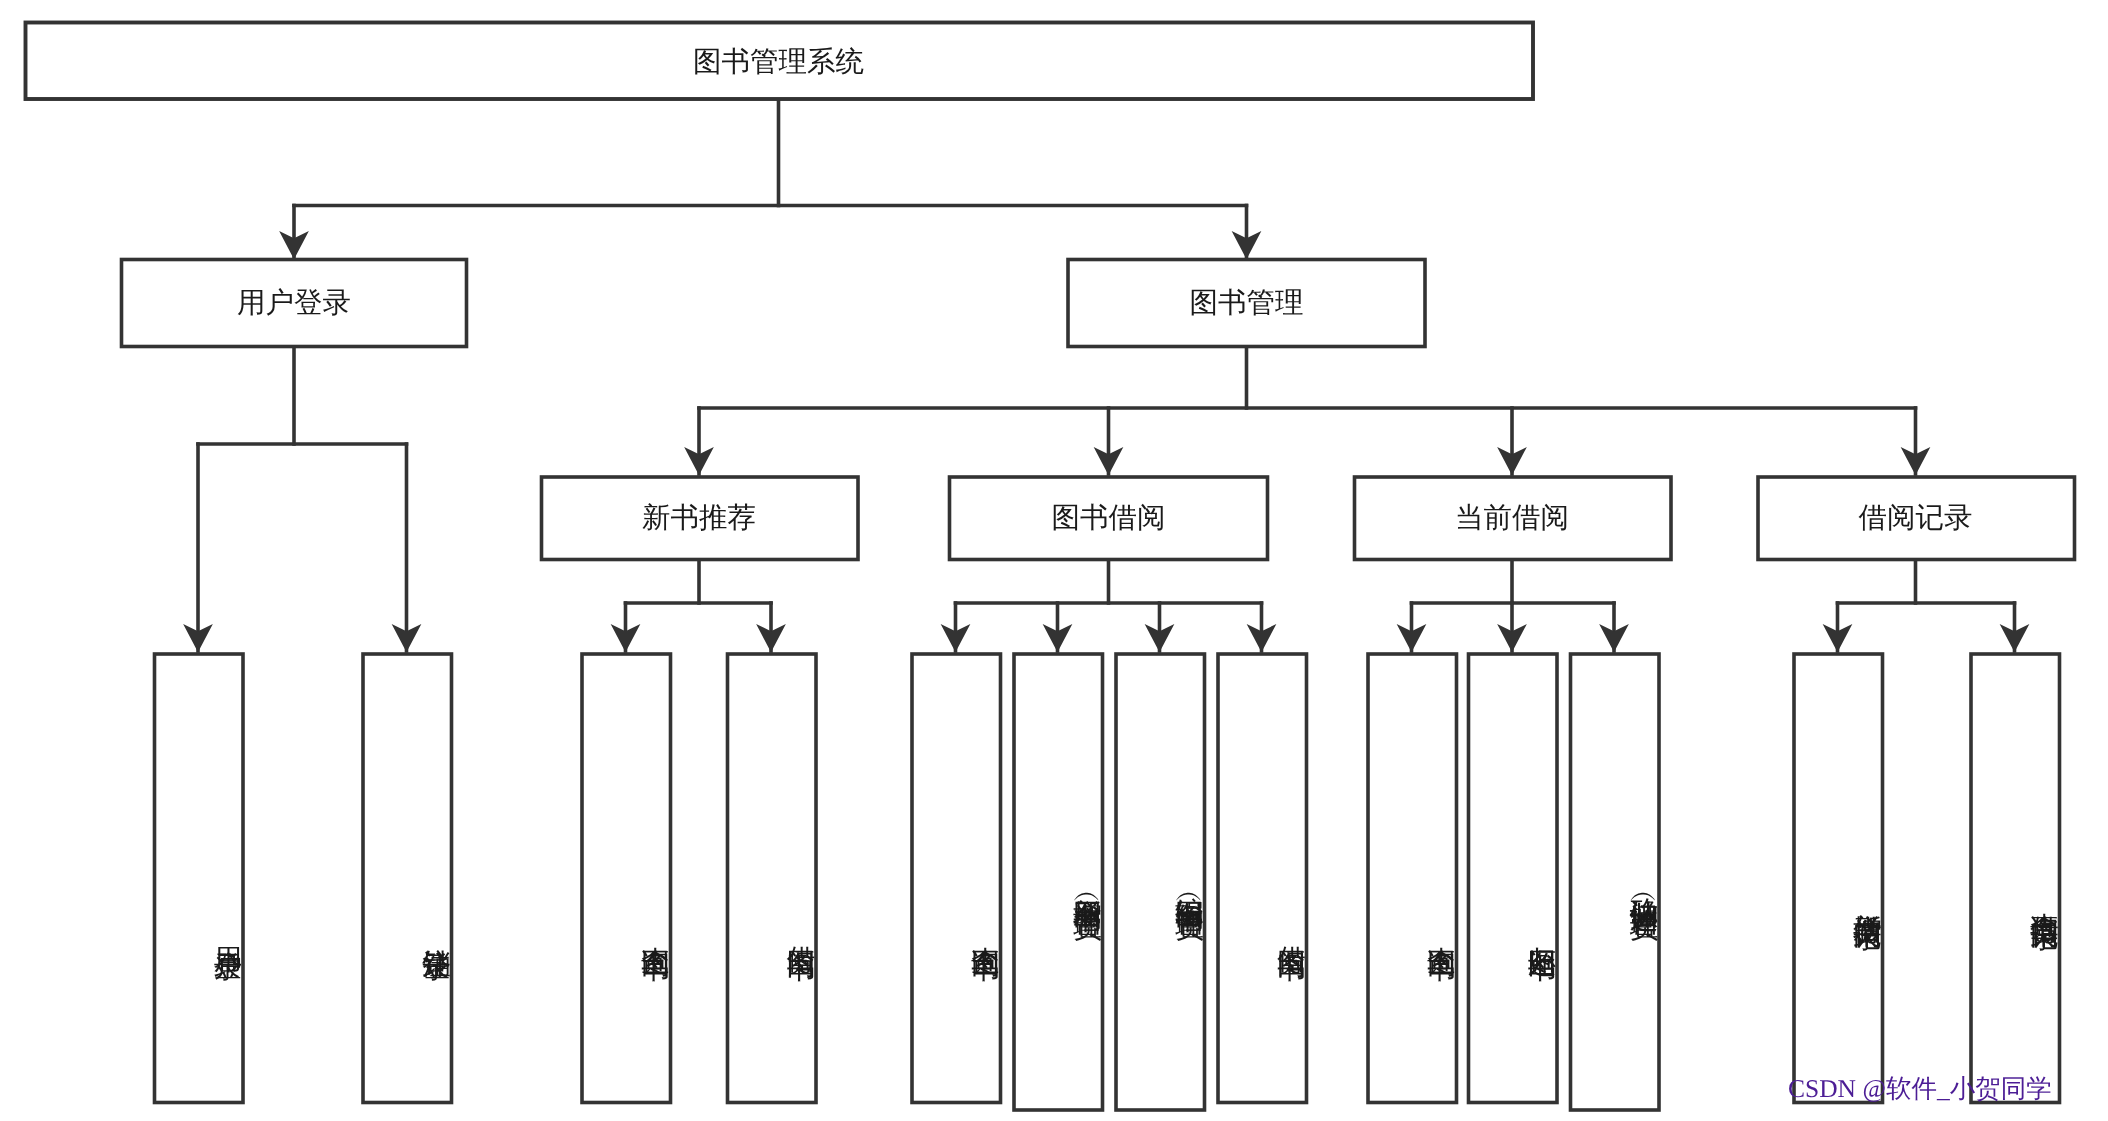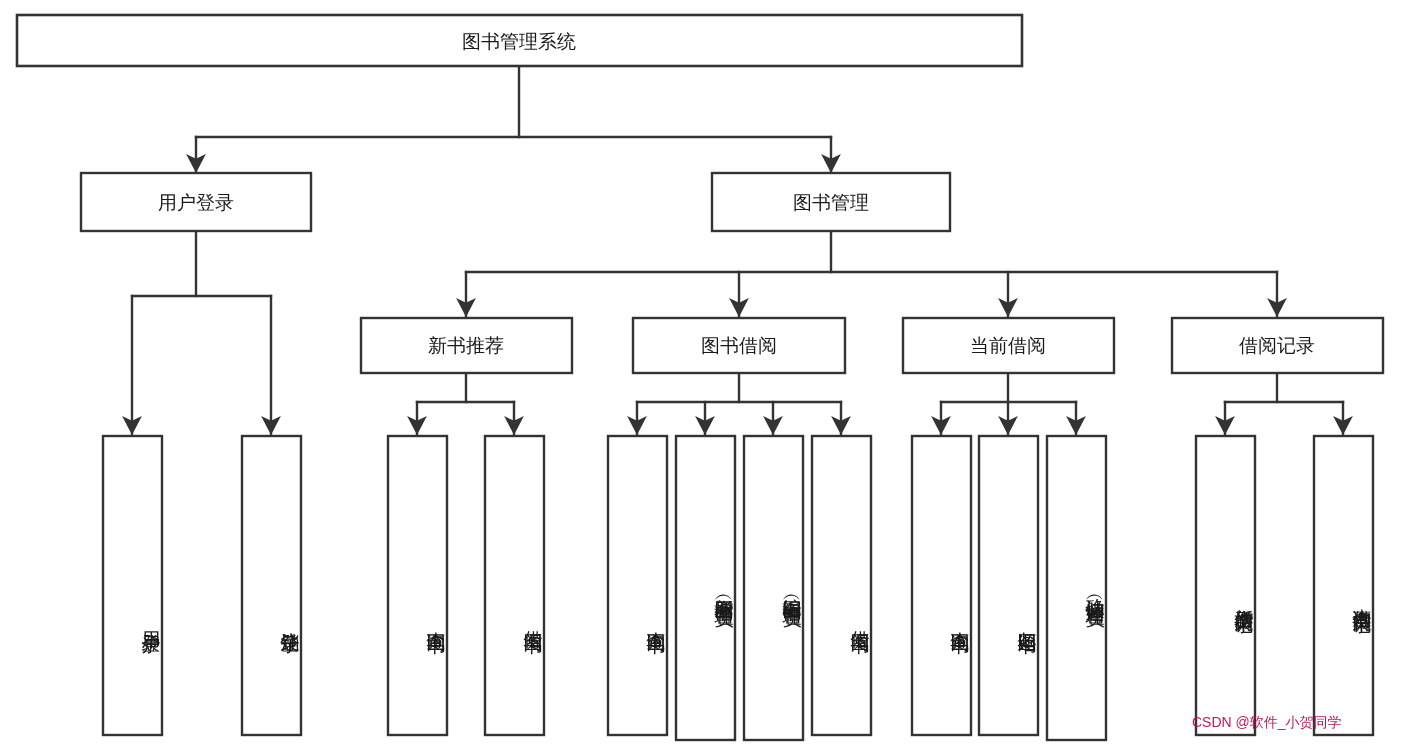--- a/index.html
+++ b/index.html
@@ -61,23 +61,23 @@
     letter-spacing: 1.5px;
     color: #1a1a1a;
     white-space: nowrap;
     pointer-events: none;
     display: flex;
     align-items: flex-start;
     justify-content: center;
   }
   .watermark {
     position: absolute;
-    font-family: Liberation Sans, sans-serif;
-    font-size: 14px;
-    color: #be185d;
+    font-family: Liberation Serif, serif;
+    font-size: 17px;
+    color: #4c1d95;
     white-space: nowrap;
     left: 1192px;
     top: 714px;
   }
 </style>
 </head>
 <body>
 
 <div id="diagram-root">
 

